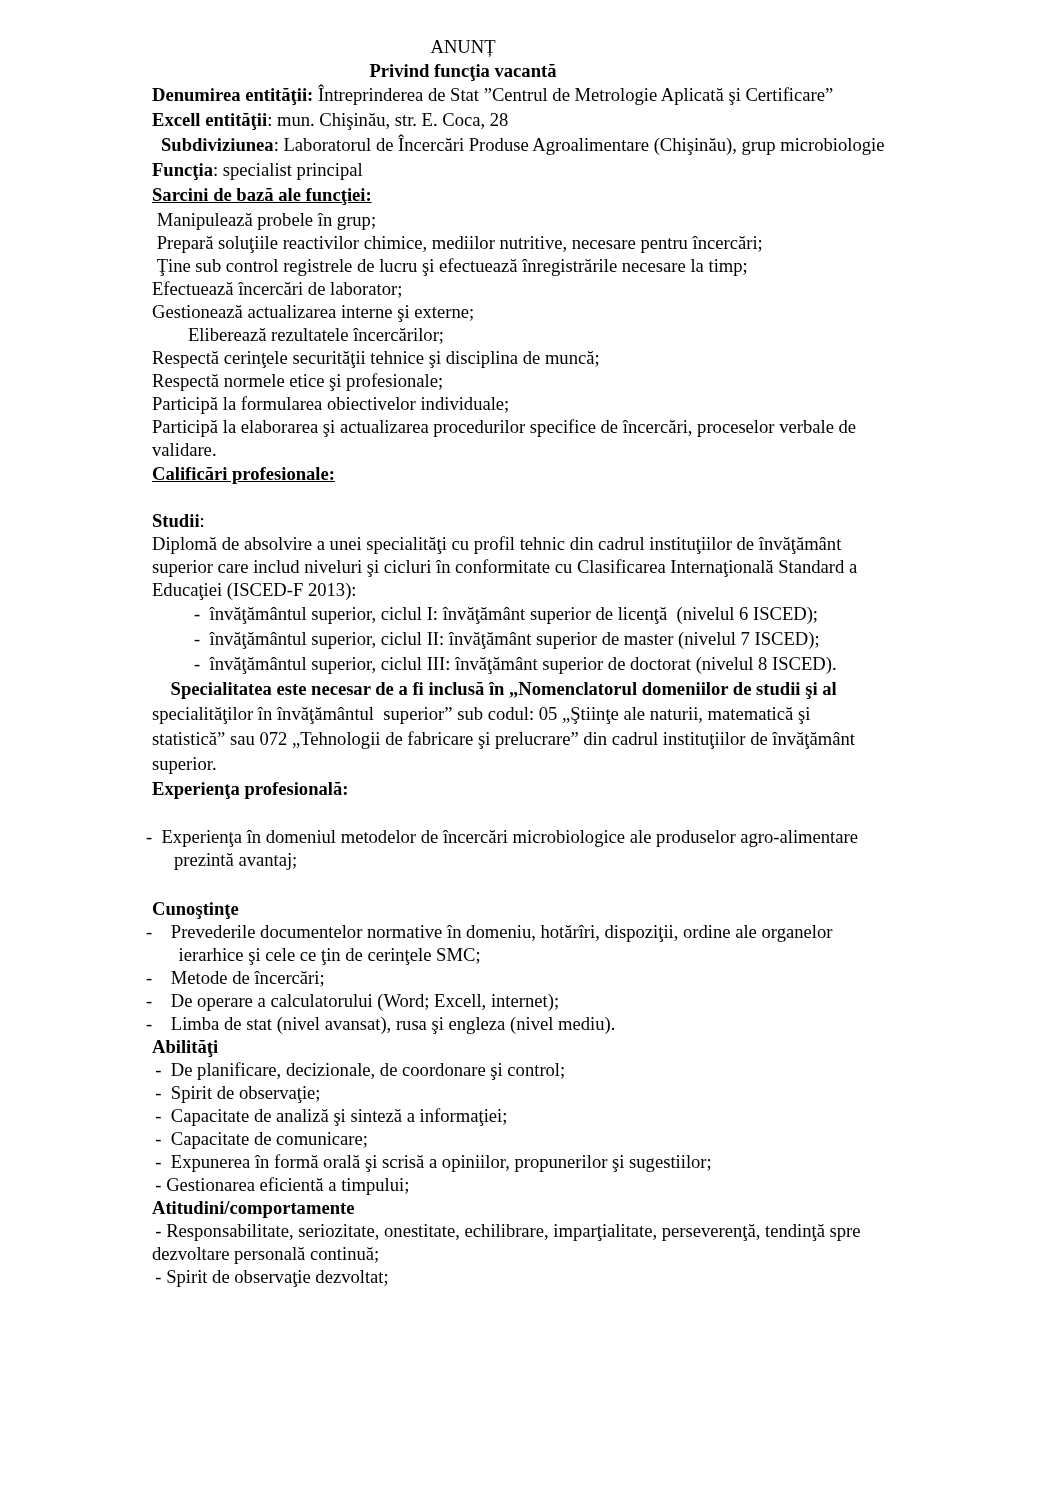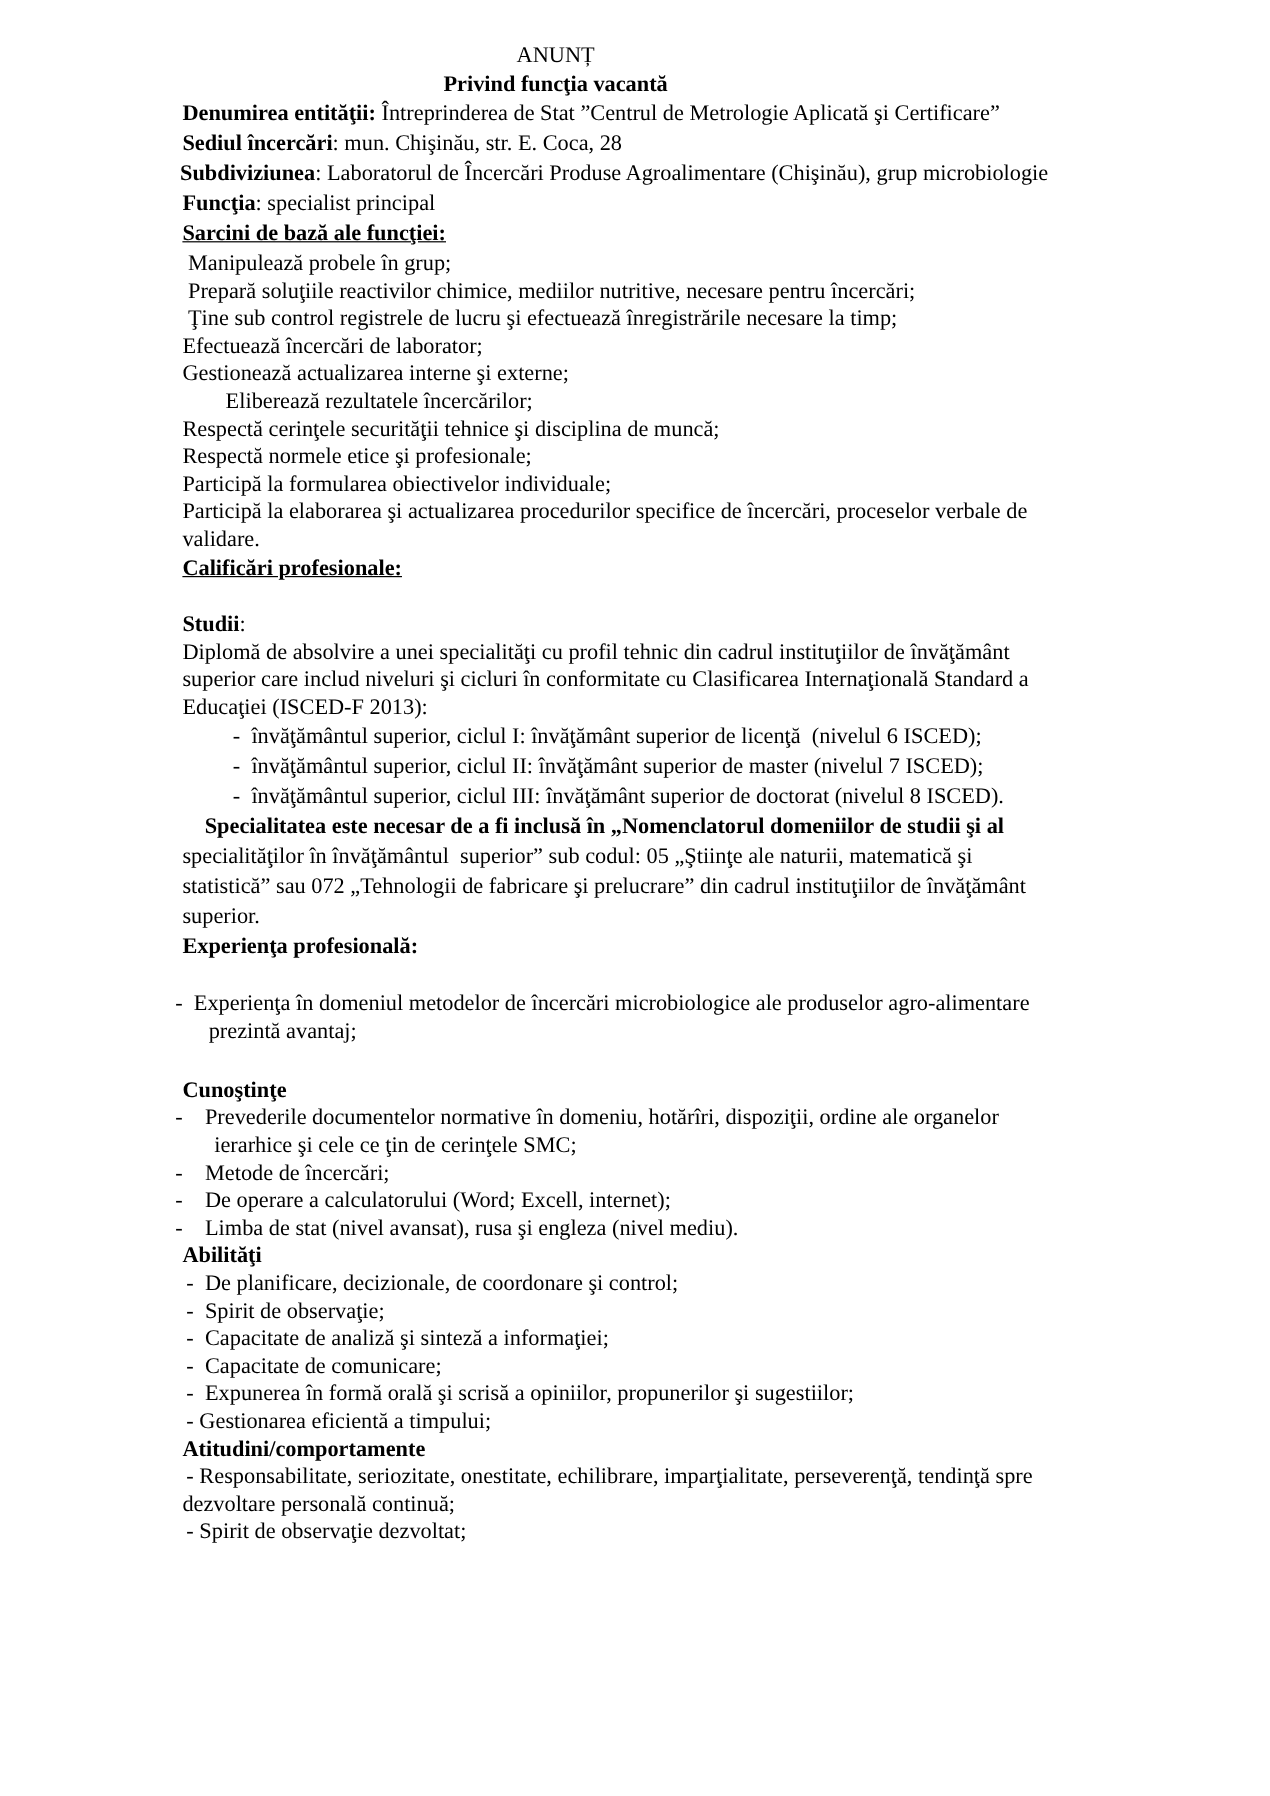--- a/index.html
+++ b/index.html
@@ -15,23 +15,23 @@
 
 <div>
 
   <div class="line center" style="top:36px;">ANUNȚ</div>
   <div class="line center" style="top:60px;font-weight:bold;">Privind funcţia vacantă</div>
 
   <div class="line" style="left:152px;top:84px;">
     <b>Denumirea entităţii:</b><span> Întreprinderea de Stat ”Centrul de Metrologie Aplicată şi Certificare”</span>
   </div>
   <div class="line" style="left:152px;top:109px;">
-    <b>Sediul încercări</b><span>: mun. Chişinău, str. E. Coca, 28</span>
+    <b>Excell entităţii</b><span>: mun. Chişinău, str. E. Coca, 28</span>
   </div>
-  <div class="line" style="left:150px;top:134px;">
+  <div class="line" style="left:161px;top:134px;">
     <b>Subdiviziunea</b><span>: Laboratorul de Încercări Produse Agroalimentare (Chişinău), grup microbiologie</span>
   </div>
   <div class="line" style="left:152px;top:159px;">
     <b>Funcţia</b><span>: specialist principal</span>
   </div>
 
   <div class="line u" style="left:152px;top:184px;">Sarcini de bază ale funcţiei:</div>
   <div class="line" style="left:152px;top:209px;white-space:pre;"> Manipulează probele în grup;</div>
   <div class="line" style="left:152px;top:232px;white-space:pre;"> Prepară soluţiile reactivilor chimice, mediilor nutritive, necesare pentru încercări;</div>
   <div class="line" style="left:152px;top:255px;white-space:pre;"> Ţine sub control registrele de lucru şi efectuează înregistrările necesare la timp;</div>

